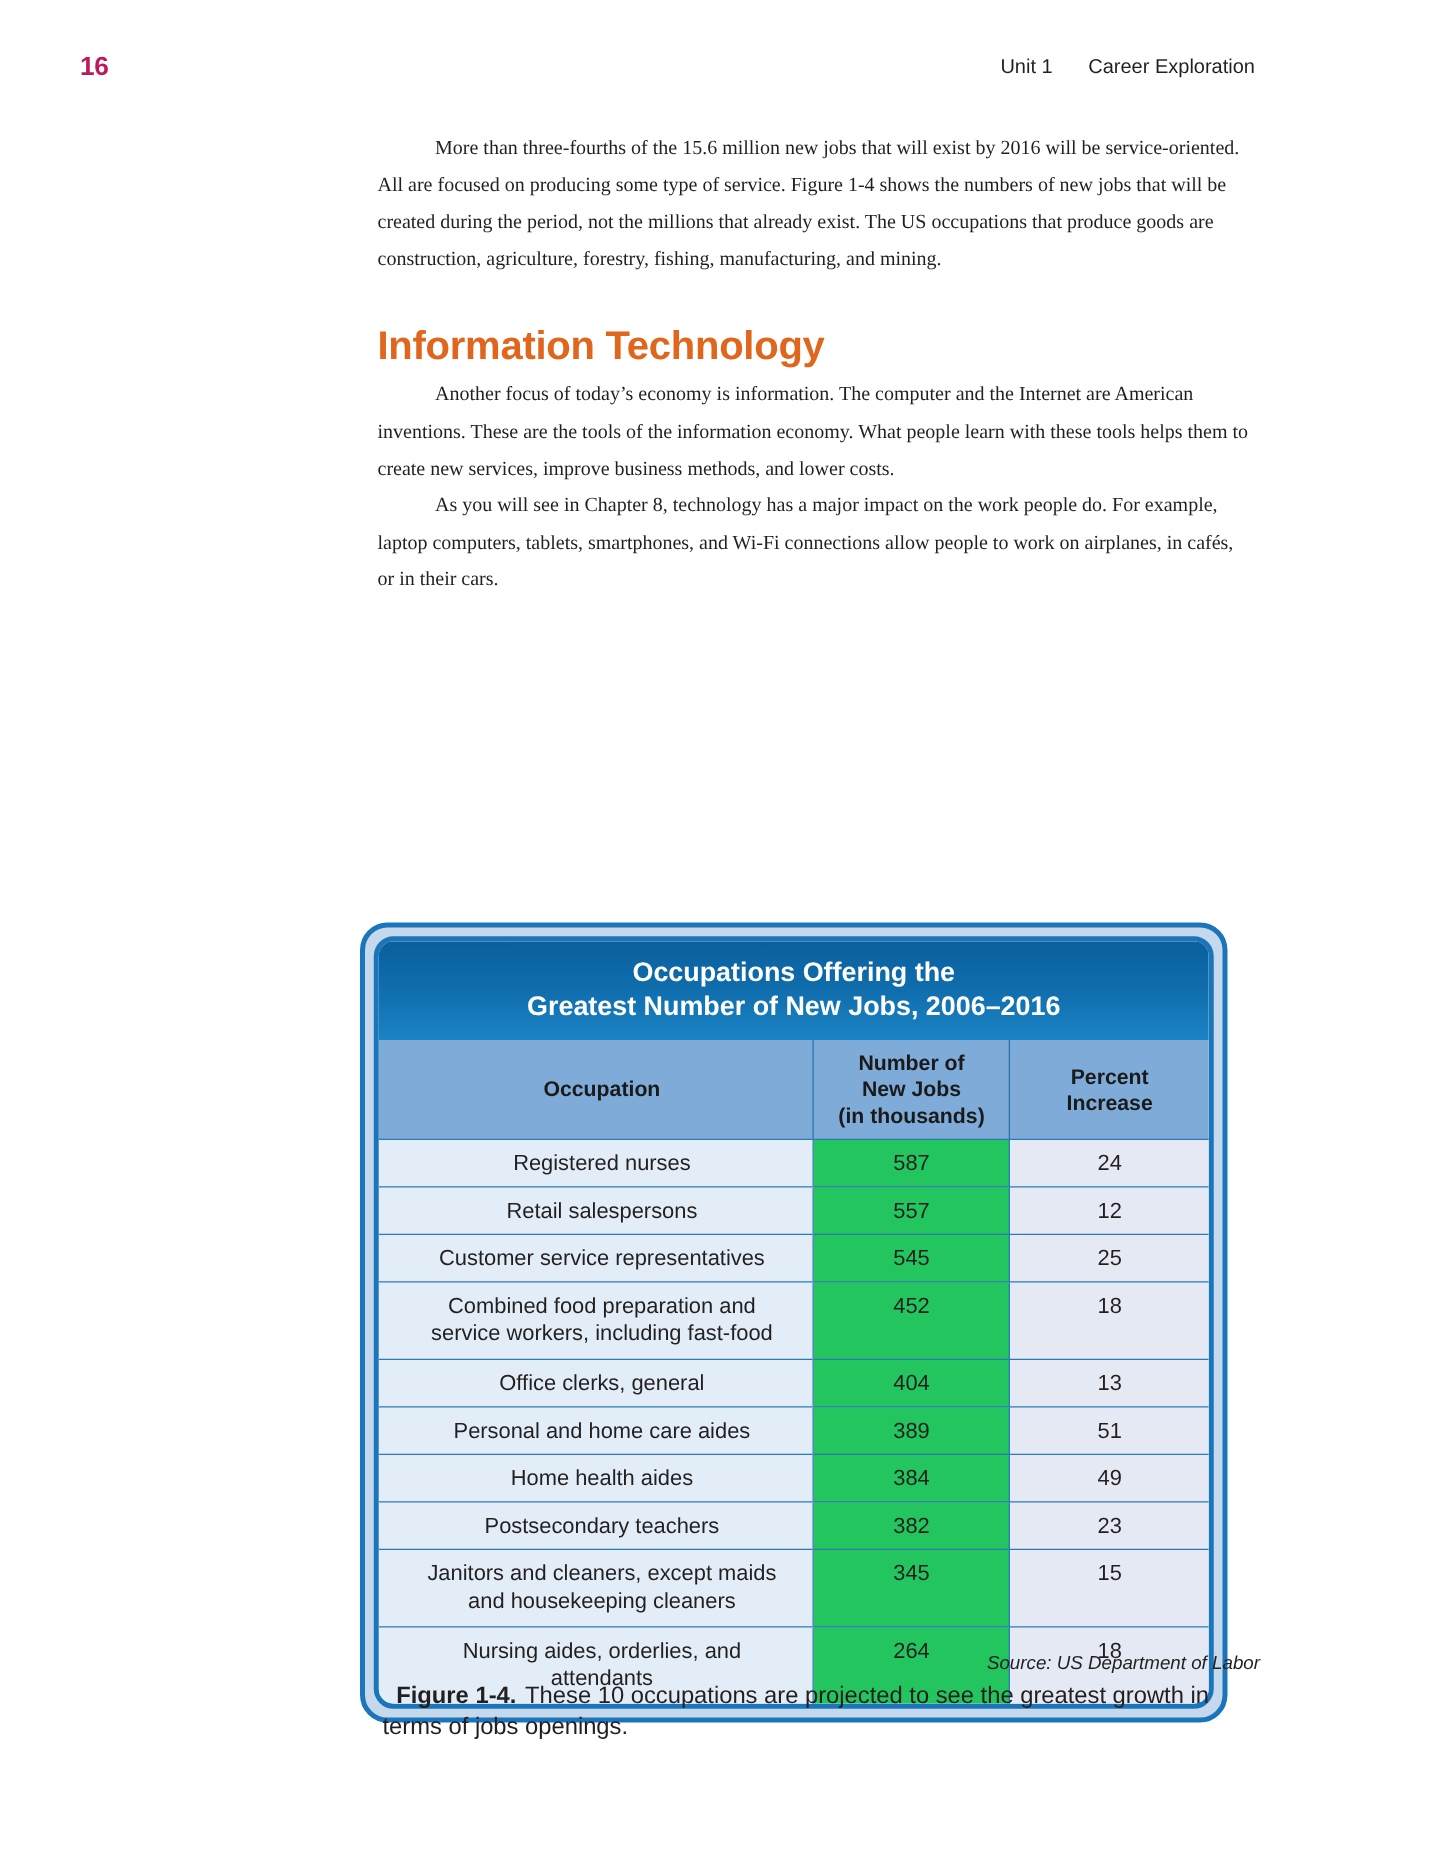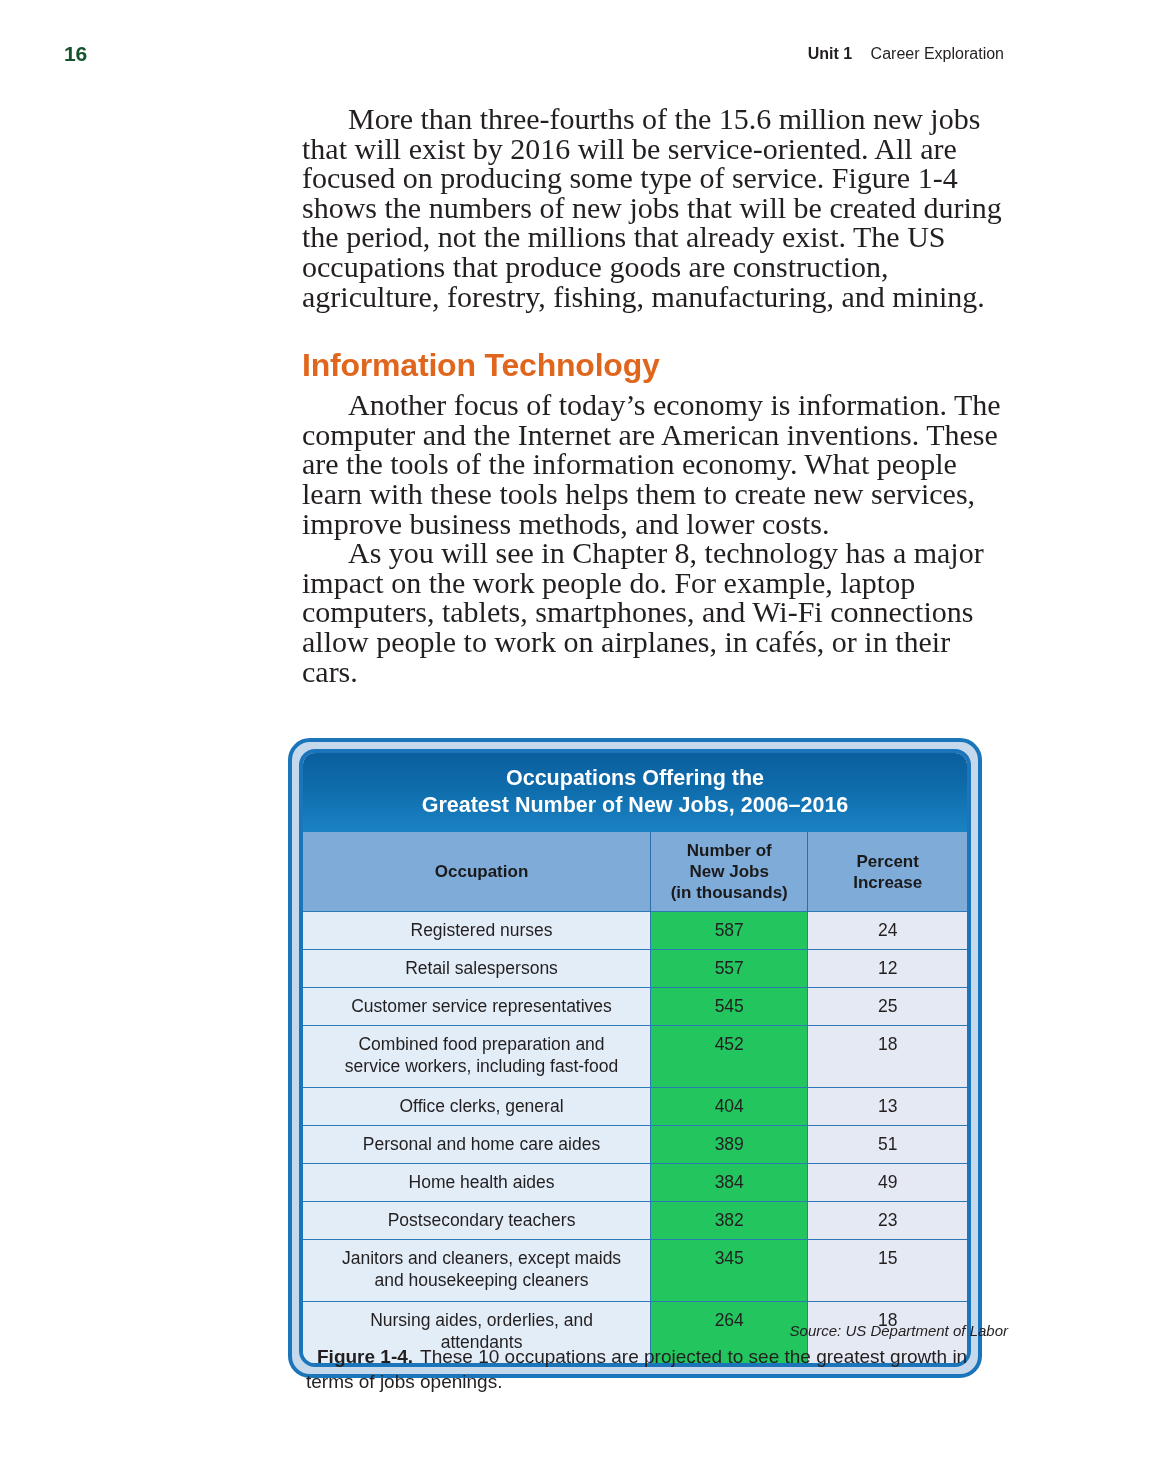--- a/index.html
+++ b/index.html
@@ -24,44 +24,44 @@
     width: 1156px;
     height: 30px;
   }
   .page-number {
     position: absolute;
     left: 64px;
     top: 0;
     font-family: "Liberation Sans", sans-serif;
     font-weight: bold;
     font-size: 21px;
-    color: #14532d;
+    color: #be185d;
     letter-spacing: -0.3px;
   }
   .header-right {
     position: absolute;
     right: 152px;
     top: 3px;
     font-family: "Liberation Sans", sans-serif;
     font-size: 16px;
     color: #231f20;
     white-space: nowrap;
   }
-  .header-right .unit-label { margin-right: 14px; font-weight: bold; }
+  .header-right .unit-label { margin-right: 24px; }
 
   
   .text-column {
     position: absolute;
     left: 302px;
     top: 104px;
     width: 700px;
   }
   .body-paragraph {
     font-family: "Liberation Serif", serif;
-    font-size: 30px;
+    font-size: 16px;
     line-height: 29.6px;
     color: #231f20;
     text-indent: 46px;
     margin: 0;
   }
   .section-heading {
     font-family: "Liberation Sans", sans-serif;
     font-weight: bold;
     font-size: 32px;
     color: #e0661d;

